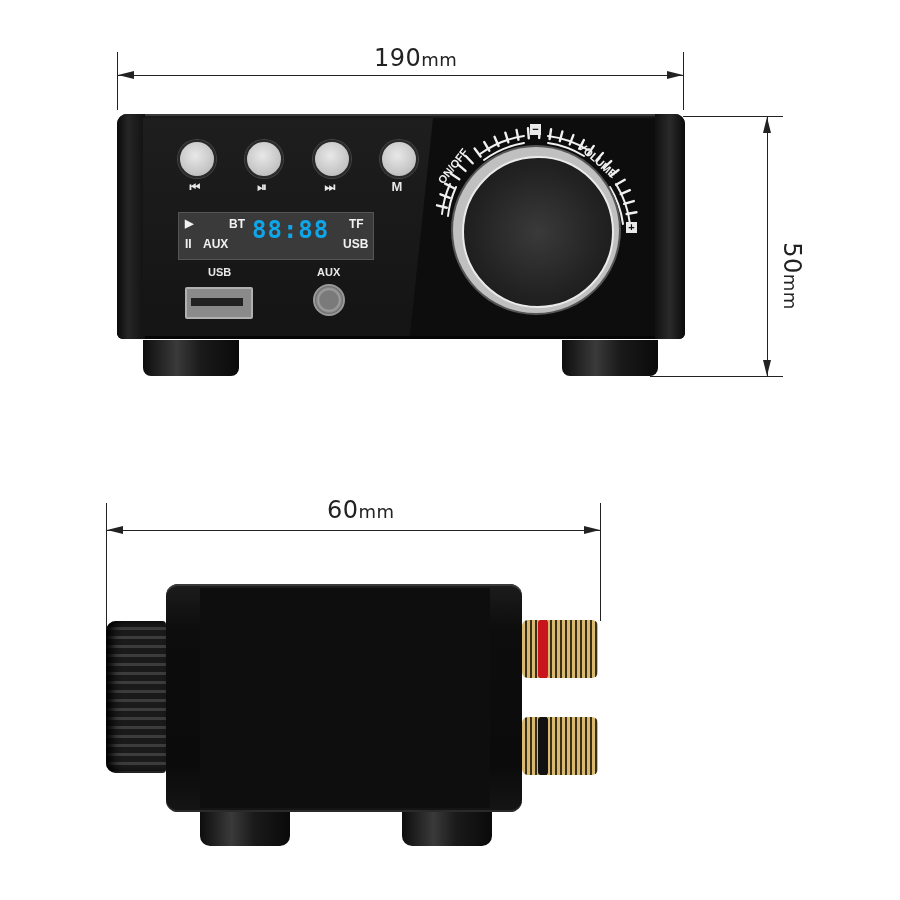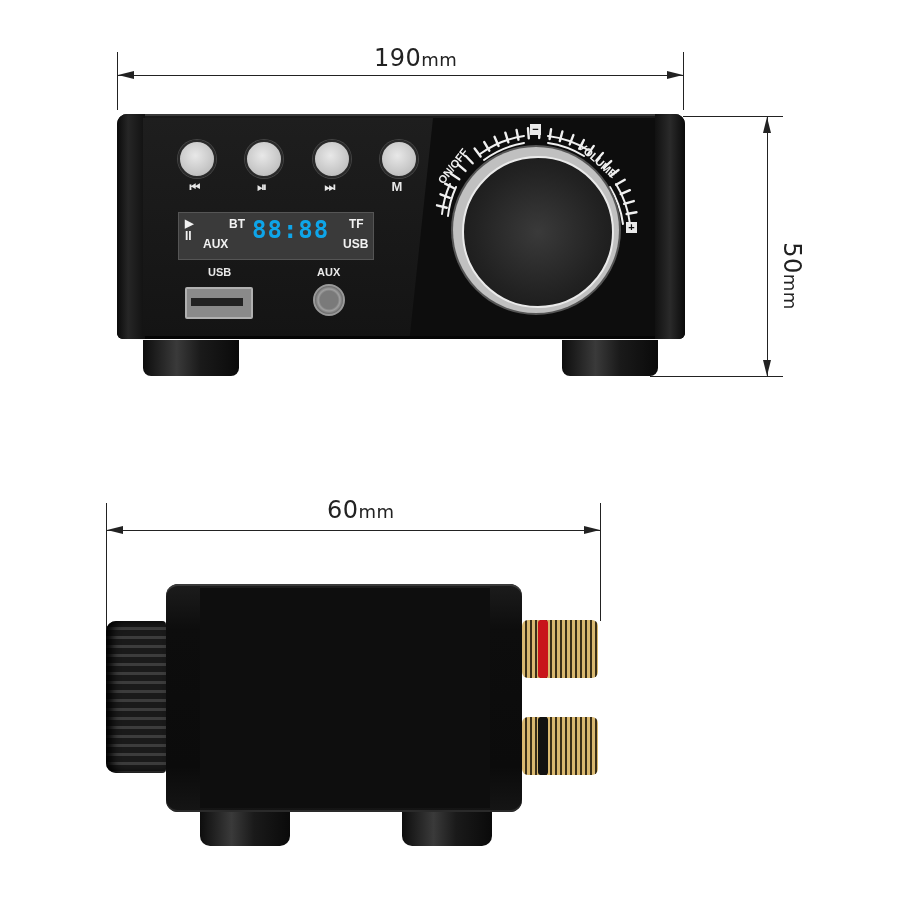--- a/index.html
+++ b/index.html
@@ -82,21 +82,21 @@
   <div class="btn" style="left:313px;top:140px;"></div>
   <div class="btn" style="left:380px;top:140px;"></div>
 
   <div class="btn-label" style="left:175px;top:180px;">⏮</div>
   <div class="btn-label" style="left:242px;top:180px;">⏯</div>
   <div class="btn-label" style="left:310px;top:180px;">⏭</div>
   <div class="btn-label" style="left:377px;top:179px;font-size:13px;">M</div>
 
   <div class="abs lcd">
     <div class="lcd-text" style="left:6px;top:4px;font-size:11px;">▶</div>
-    <div class="lcd-text" style="left:6px;top:16px;text-align:center;">II</div>
+    <div class="lcd-text" style="left:6px;top:24px;text-align:center;">II</div>
     <div class="lcd-text" style="left:30px;top:4px;margin-left:20px;">BT</div>
     <div class="lcd-text" style="left:24px;top:24px;">AUX</div>
     <div class="lcd-digits" style="left:64px;top:3px;">88:88</div>
     <div class="lcd-text" style="left:170px;top:4px;">TF</div>
     <div class="lcd-text" style="left:164px;top:24px;">USB</div>
   </div>
 
   <div class="port-label" style="left:208px;top:266px;">USB</div>
   <div class="abs usb-port"></div>
   <div class="abs usb-slot"></div>

